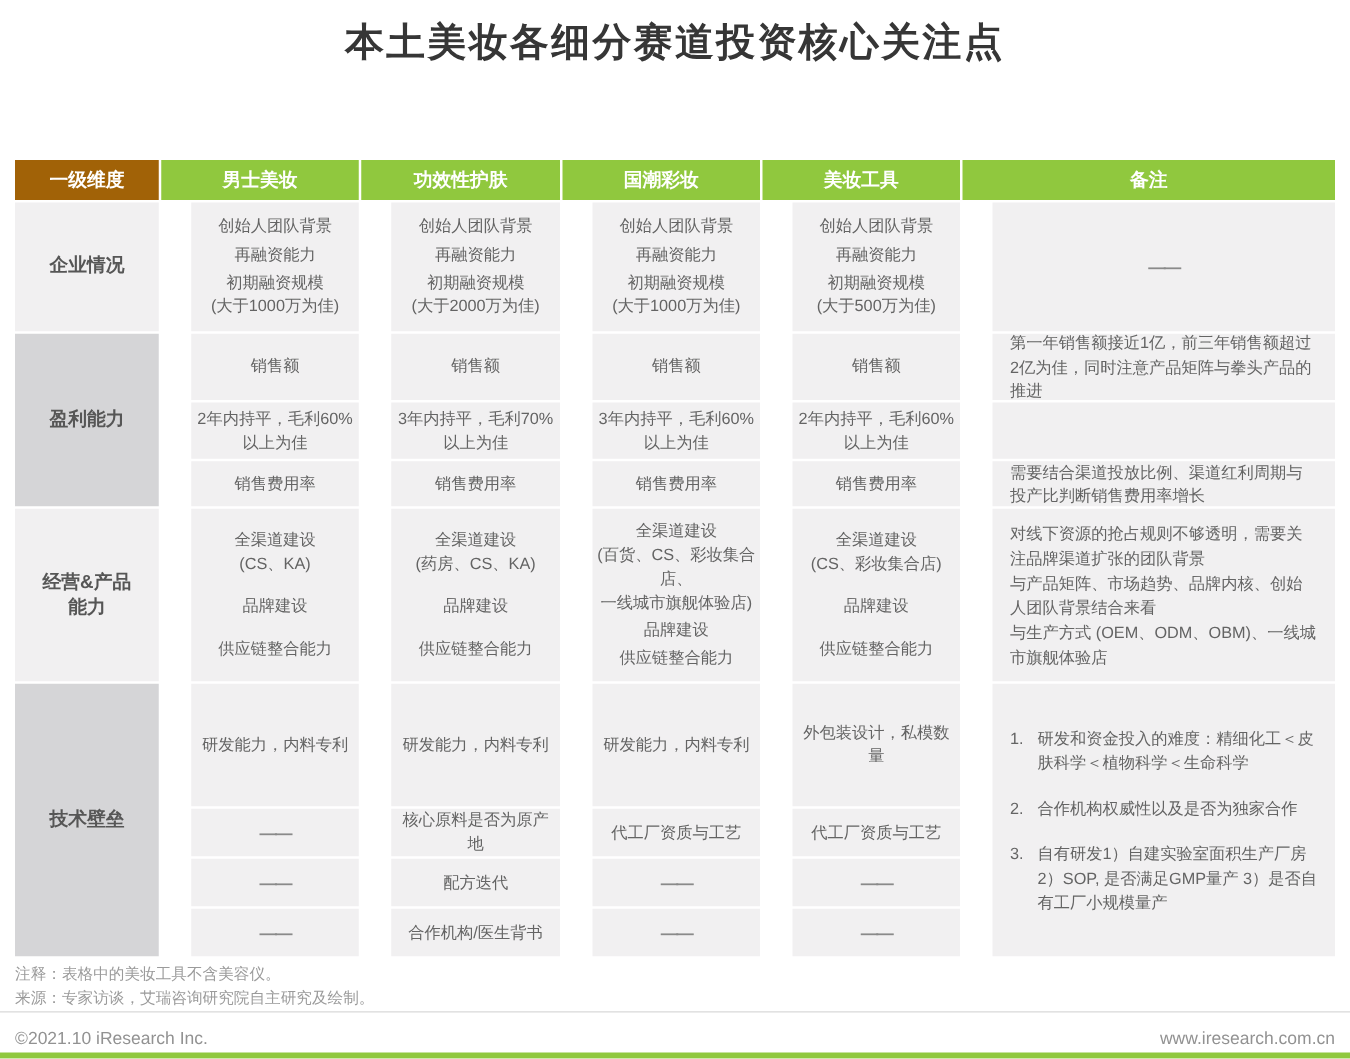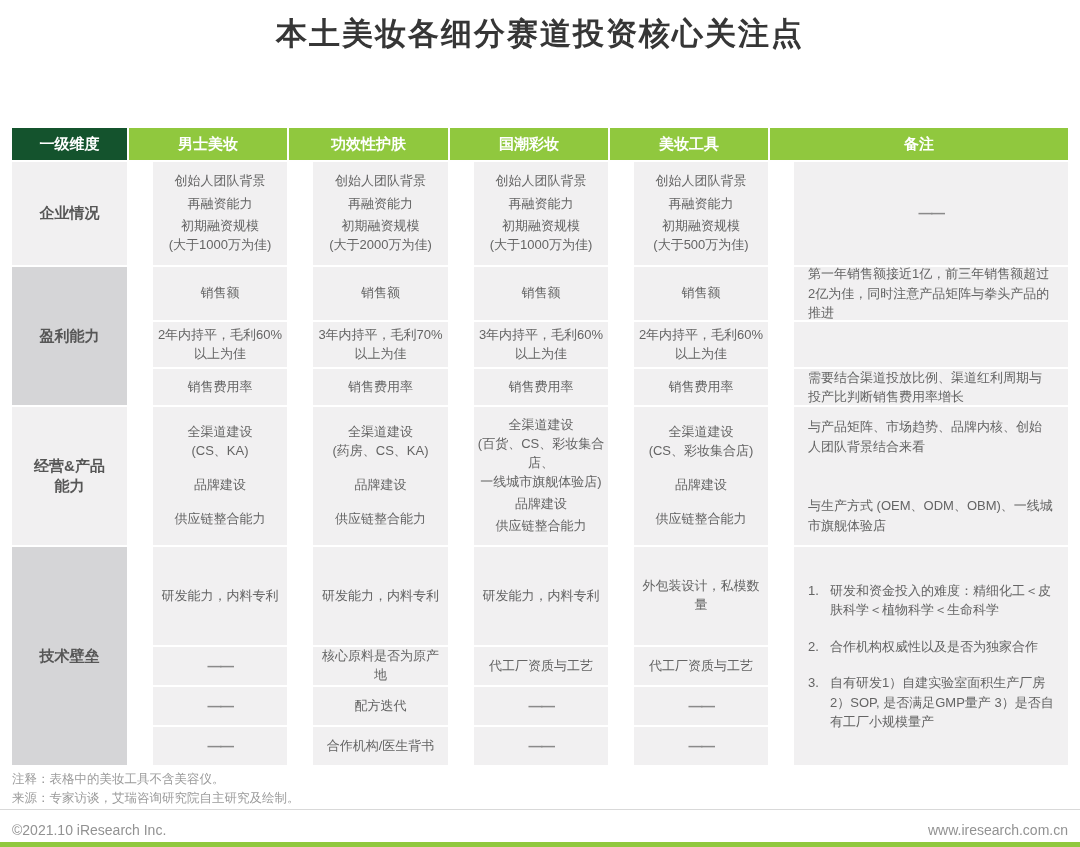--- a/index.html
+++ b/index.html
@@ -6,21 +6,21 @@
   .page{position:relative;width:1080px;height:847px;background:#fff;overflow:hidden;
         font-family:"Liberation Sans","DejaVu Sans",sans-serif;}
   .title{position:absolute;top:13px;left:0;right:0;margin:0;text-align:center;
          font-size:31px;font-weight:800;color:#363636;letter-spacing:2px;}
   .table{position:absolute;left:12px;top:128px;width:1056px;}
   .grid{display:grid;grid-template-columns:115px 158px 159px 158px 158px 298px;
         column-gap:2px;row-gap:2px;margin-bottom:2px;}
   .header-row{grid-template-rows:32px;}
   .hcell{background:#90c83e;color:#fff;font-size:15px;font-weight:bold;
          display:flex;align-items:center;justify-content:center;}
-  .hfirst{background:#14532d;}
+  .hfirst{background:#a16207;}
   .label{display:flex;align-items:center;justify-content:center;text-align:center;
          font-size:15px;font-weight:bold;color:#565656;white-space:pre-line;line-height:1.35;}
   .light{background:#f1f0f1;}
   .dark{background:#d5d5d7;}
   .cell{background:#f1f0f1;color:#646464;font-size:13px;line-height:1.45;
         display:flex;align-items:center;justify-content:center;text-align:center;
         white-space:pre-line;padding:2px 3px;margin-left:24px;}
   .stack{flex-direction:column;justify-content:space-around;padding:8px 2px;}
   .stack .item{width:100%;}
   .notec{justify-content:flex-start;text-align:left;padding:2px 14px;line-height:1.5;}
@@ -137,20 +137,21 @@
         <div class="item">品牌建设</div>
         <div class="item">供应链整合能力</div>
       </div>
       <div class="cell stack">
         <div class="item">全渠道建设
 (CS、彩妆集合店)</div>
         <div class="item">品牌建设</div>
         <div class="item">供应链整合能力</div>
       </div>
       <div class="cell notestack">
+        <div class="nrow">对线下资源的抢占规则不够透明，需要关注品牌渠道扩张的团队背景</div>
         <div class="nrow">与产品矩阵、市场趋势、品牌内核、创始人团队背景结合来看</div>
         <div class="nrow">与生产方式 (OEM、ODM、OBM)、一线城市旗舰体验店</div>
       </div>
     </div>
 
     <div class="grid s3">
       <div class="label dark rspan4">技术壁垒</div>
       <div class="cell notelist notespan4">
         <div class="nitem">
           <span class="nnum">1.</span>

